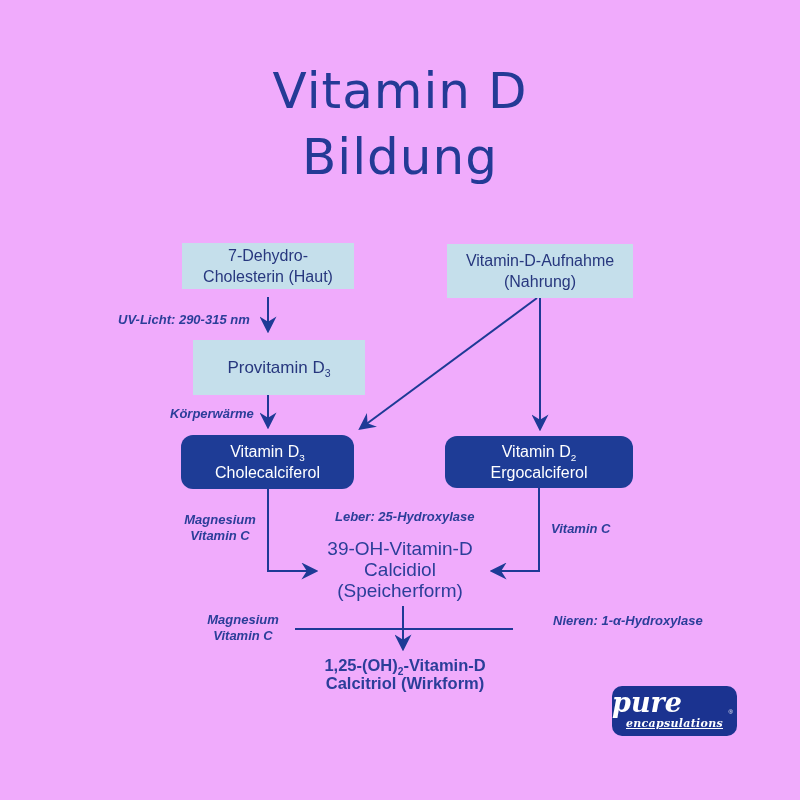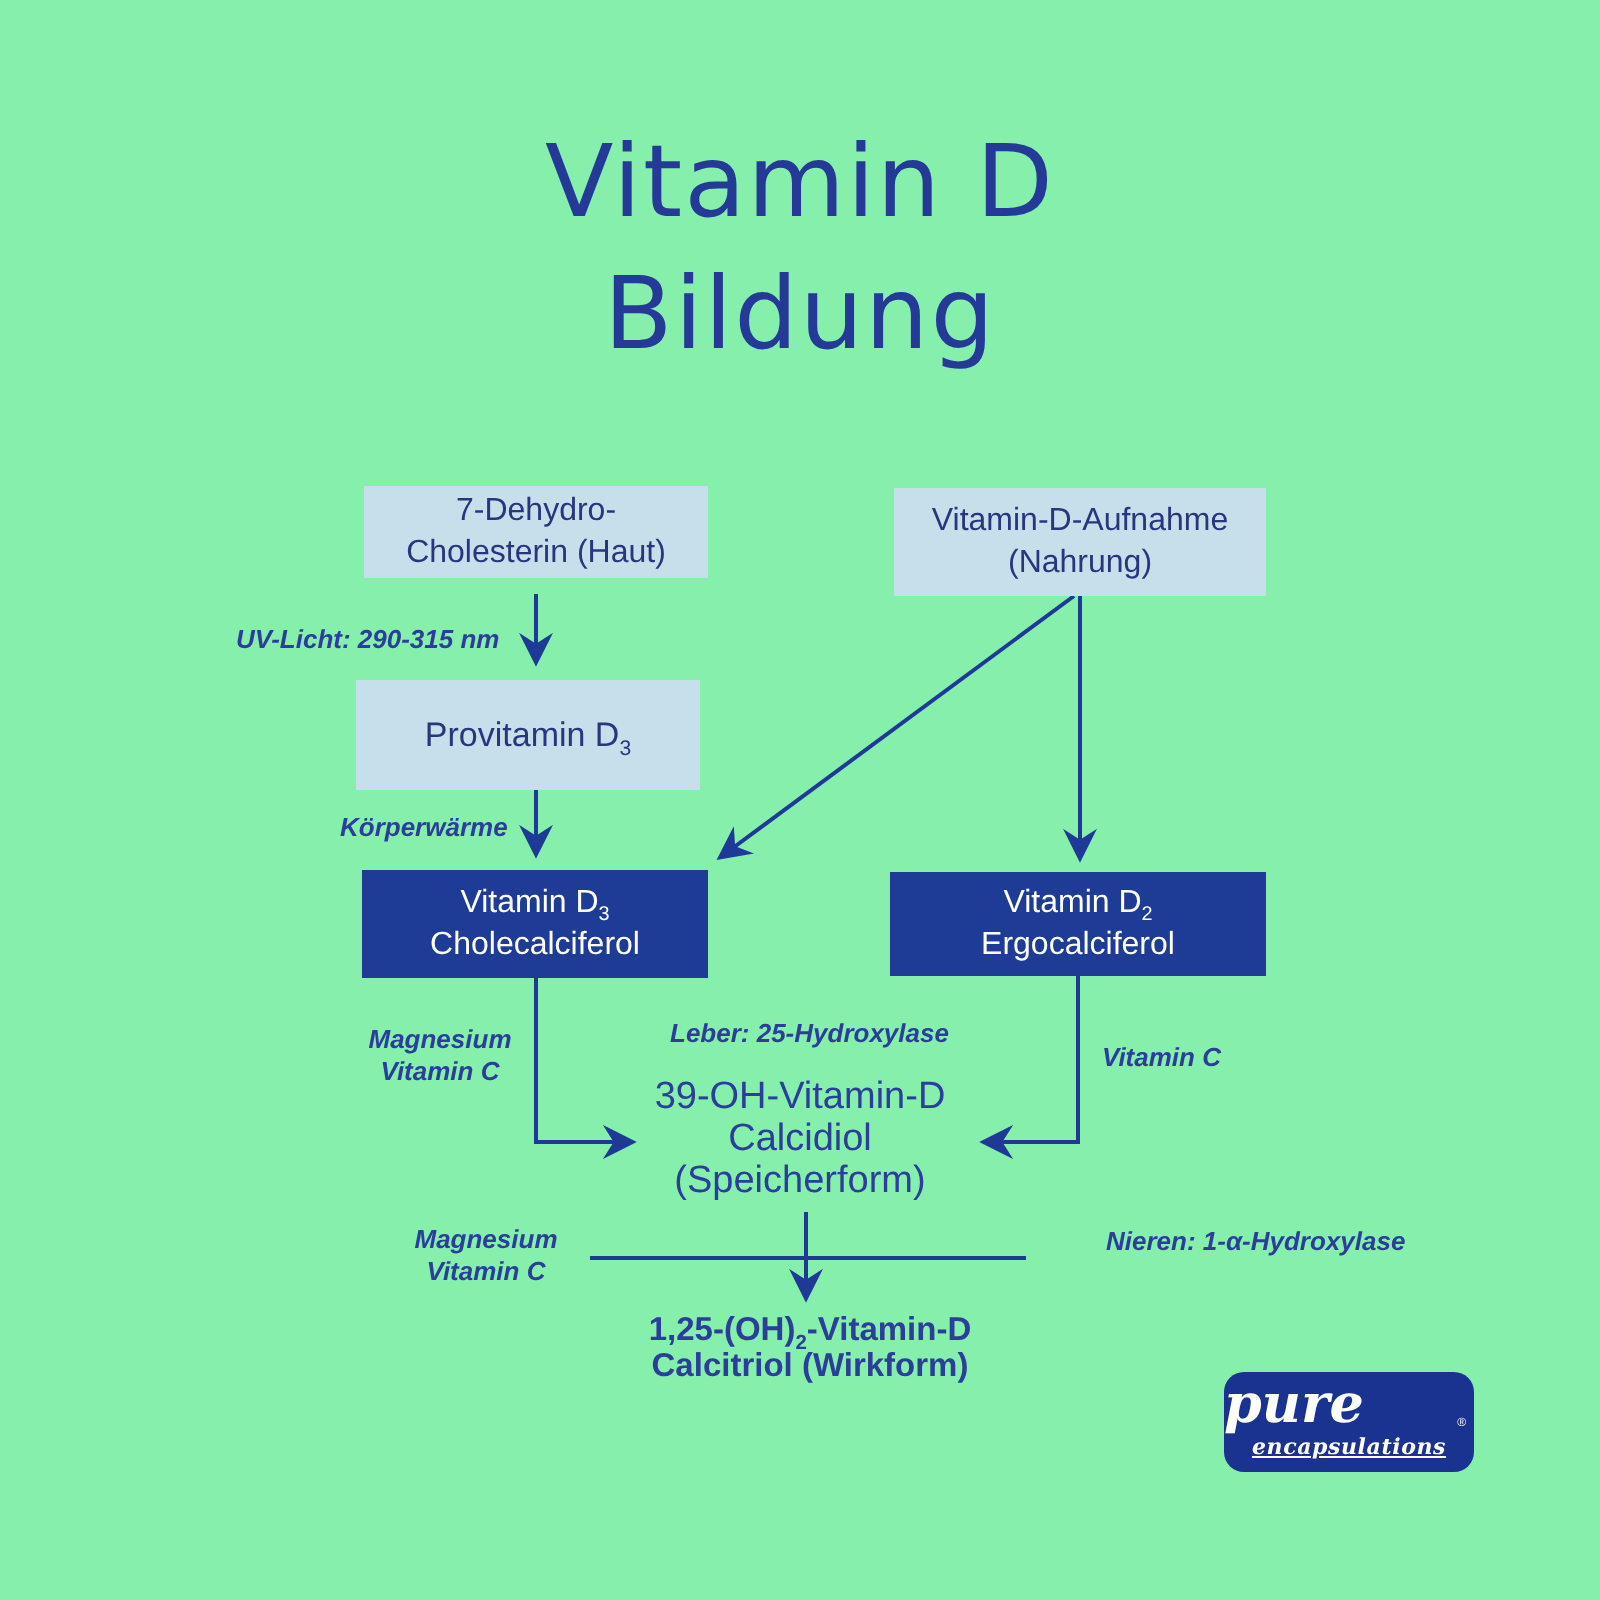--- a/index.html
+++ b/index.html
@@ -3,42 +3,42 @@
 <meta charset="utf-8">
 <style>
   html,body { margin:0; padding:0; }
   body {
     width:800px; height:800px;
     background:#ffffff;
     font-family:"Liberation Sans", sans-serif;
   }
   .stage {
     position:relative; width:800px; height:800px;
-    background:#86efac; overflow:hidden;
+    background:#f0abfc; overflow:hidden;
   }
   .arrows {
     position:absolute; left:0; top:0; width:800px; height:800px;
     pointer-events:none;
   }
   .title {
     position:absolute; left:0; top:58px; width:800px;
     text-align:center;
     color:#243a96;
     font-family:"DejaVu Sans", sans-serif;
     font-size:50px; line-height:66px; letter-spacing:1px;
   }
   .box {
     position:absolute;
     display:flex; flex-direction:column;
     align-items:center; justify-content:center;
     text-align:center;
     font-size:16px; line-height:21px;
   }
   .box.light { background:#c5dfeb; color:#27377e; }
-  .box.dark  { background:#1e3c96; color:#ffffff; }
+  .box.dark  { background:#1e3c96; color:#ffffff;border-radius:12px; }
   sub { font-size:0.62em; line-height:0; }
   .lbl {
     position:absolute;
     color:#2b3e99;
     font-size:13px; font-weight:bold; line-height:16px;
     white-space:nowrap;
     font-style:italic;
   }
   .lbl.two-line { white-space:normal; }
   .node {
@@ -100,21 +100,21 @@
   <div class="box light" style="left:182px; top:243px; width:172px; height:46px;">
     <div>7-Dehydro-</div>
     <div>Cholesterin (Haut)</div>
   </div>
 
   <div class="box light" style="left:447px; top:244px; width:186px; height:54px;">
     <div>Vitamin-D-Aufnahme</div>
     <div>(Nahrung)</div>
   </div>
 
-  <div class="box light" style="left:178px; top:340px; width:172px; height:55px; font-size:17px;">
+  <div class="box light" style="left:193px; top:340px; width:172px; height:55px; font-size:17px;">
     <div><span>Provitamin D</span><sub>3</sub></div>
   </div>
 
   <div class="box dark" style="left:181px; top:435px; width:173px; height:54px;">
     <div><span>Vitamin D</span><sub>3</sub></div>
     <div>Cholecalciferol</div>
   </div>
 
   <div class="box dark" style="left:445px; top:436px; width:188px; height:52px;">
     <div><span>Vitamin D</span><sub>2</sub></div>

